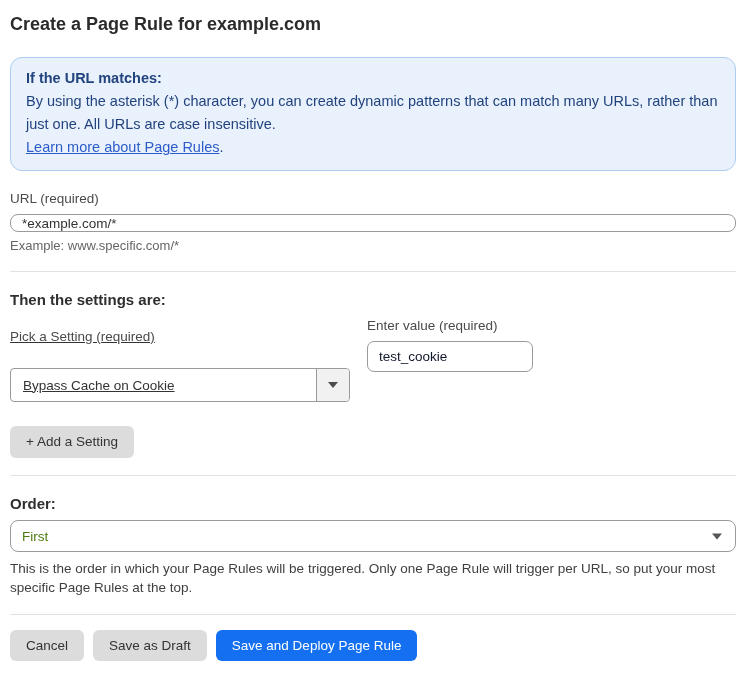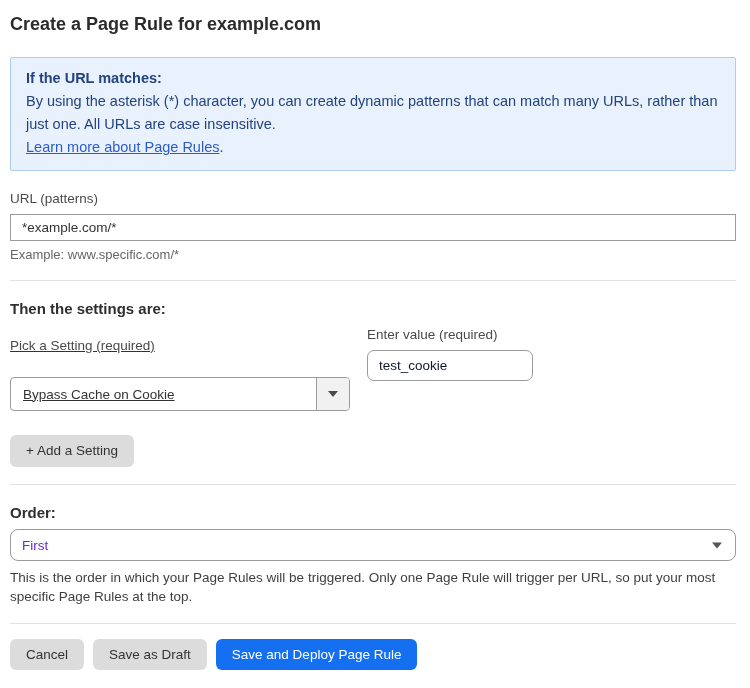--- a/index.html
+++ b/index.html
@@ -14,21 +14,21 @@
 
   .page-title {
     font-size: 18px; font-weight: bold; color: #2b2b2b;
     line-height: 24px;
   }
 
   .info-box {
     margin-top: 21px;
     background: var(--info-bg, #e9f2fc);
     border: 1px solid var(--info-border, #abcdf1);
-    border-radius: 2px;
+    border-radius: 12px;
     padding: 9px 15px 11px 15px;
     font-size: 14.5px;
     line-height: 23px;
     color: var(--info-text, #22437e);
   }
   .info-box .info-heading { font-weight: bold; }
   .info-box a.info-link {
     color: var(--link, #2d5cc8);
     text-decoration: underline;
     cursor: pointer;
@@ -38,23 +38,23 @@
   .field-label {
     margin-top: 20px;
     font-size: 13.5px;
     color: #4a4a4a;
     line-height: 16px;
   }
   .text-input {
     display: block;
     margin-top: 7px;
     width: 100%;
-    height: 27px;
-    border: 1px solid #9a9a9a;
-    border-radius: 0;
+    height: 18px;
+    border: 1px solid #9a9a9a;
+    border-radius: 8px;
     padding: 0 11px;
     font-size: 13.5px;
     font-family: "Liberation Sans", sans-serif;
     color: #333;
     background: #fff;
     outline: none;
   }
   .helper-text {
     margin-top: 6px;
     font-size: 13px;
@@ -152,21 +152,21 @@
     position: relative;
     width: 100%;
     height: 32px;
     border: 1px solid #9a9a9a;
     border-radius: 8px;
     background: #fff;
     display: flex;
     align-items: center;
     padding: 0 30px 0 11px;
     font-size: 13.5px;
-    color: #6d28d9;
+    color: #4d7c0f;
     cursor: pointer;
   }
   .select-box .caret-down {
     position: absolute;
     right: 13px;
     top: 50%;
     transform: translateY(-42%);
     border-top-color: #555;
   }
 
@@ -196,21 +196,21 @@
 <div class="container">
 
   <h1 class="page-title">Create a Page Rule for example.com</h1>
 
   <div class="info-box">
     <div class="info-heading">If the URL matches:</div>
     <div class="info-body">By using the asterisk (*) character, you can create dynamic patterns that can match many URLs, rather than just one. All URLs are case insensitive.</div>
     <div><a class="info-link">Learn more about Page Rules</a><span class="info-link-suffix">.</span></div>
   </div>
 
-  <div class="field-label">URL (patterns)</div>
+  <div class="field-label">URL (required)</div>
   <input type="text" class="text-input" value="*example.com/*" style="">
   <div class="helper-text">Example: www.specific.com/*</div>
 
   <hr class="divider">
 
   <div class="section-heading">Then the settings are:</div>
 
   <div class="settings-row">
     <div class="settings-col-left">
       <div class="field-label">Pick a Setting (required)</div>

